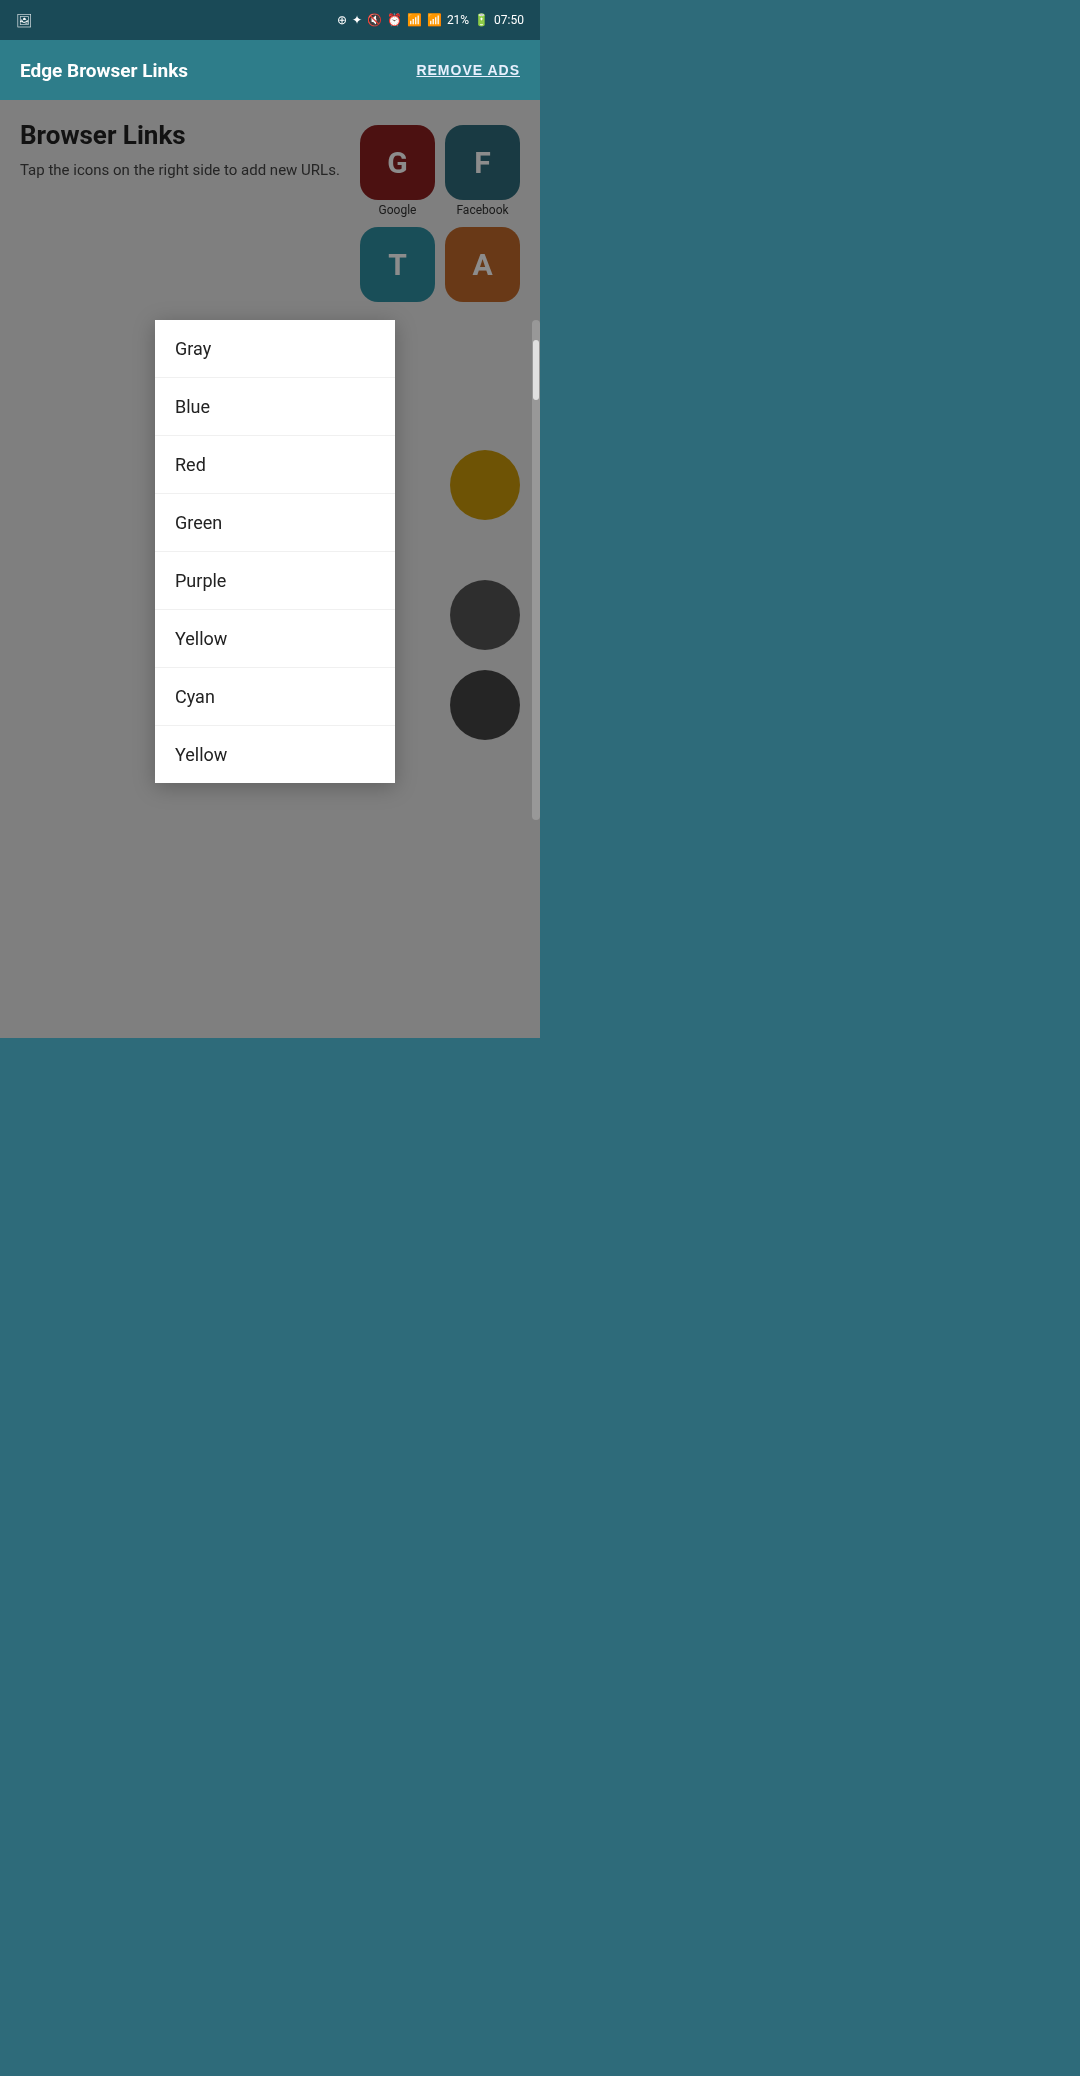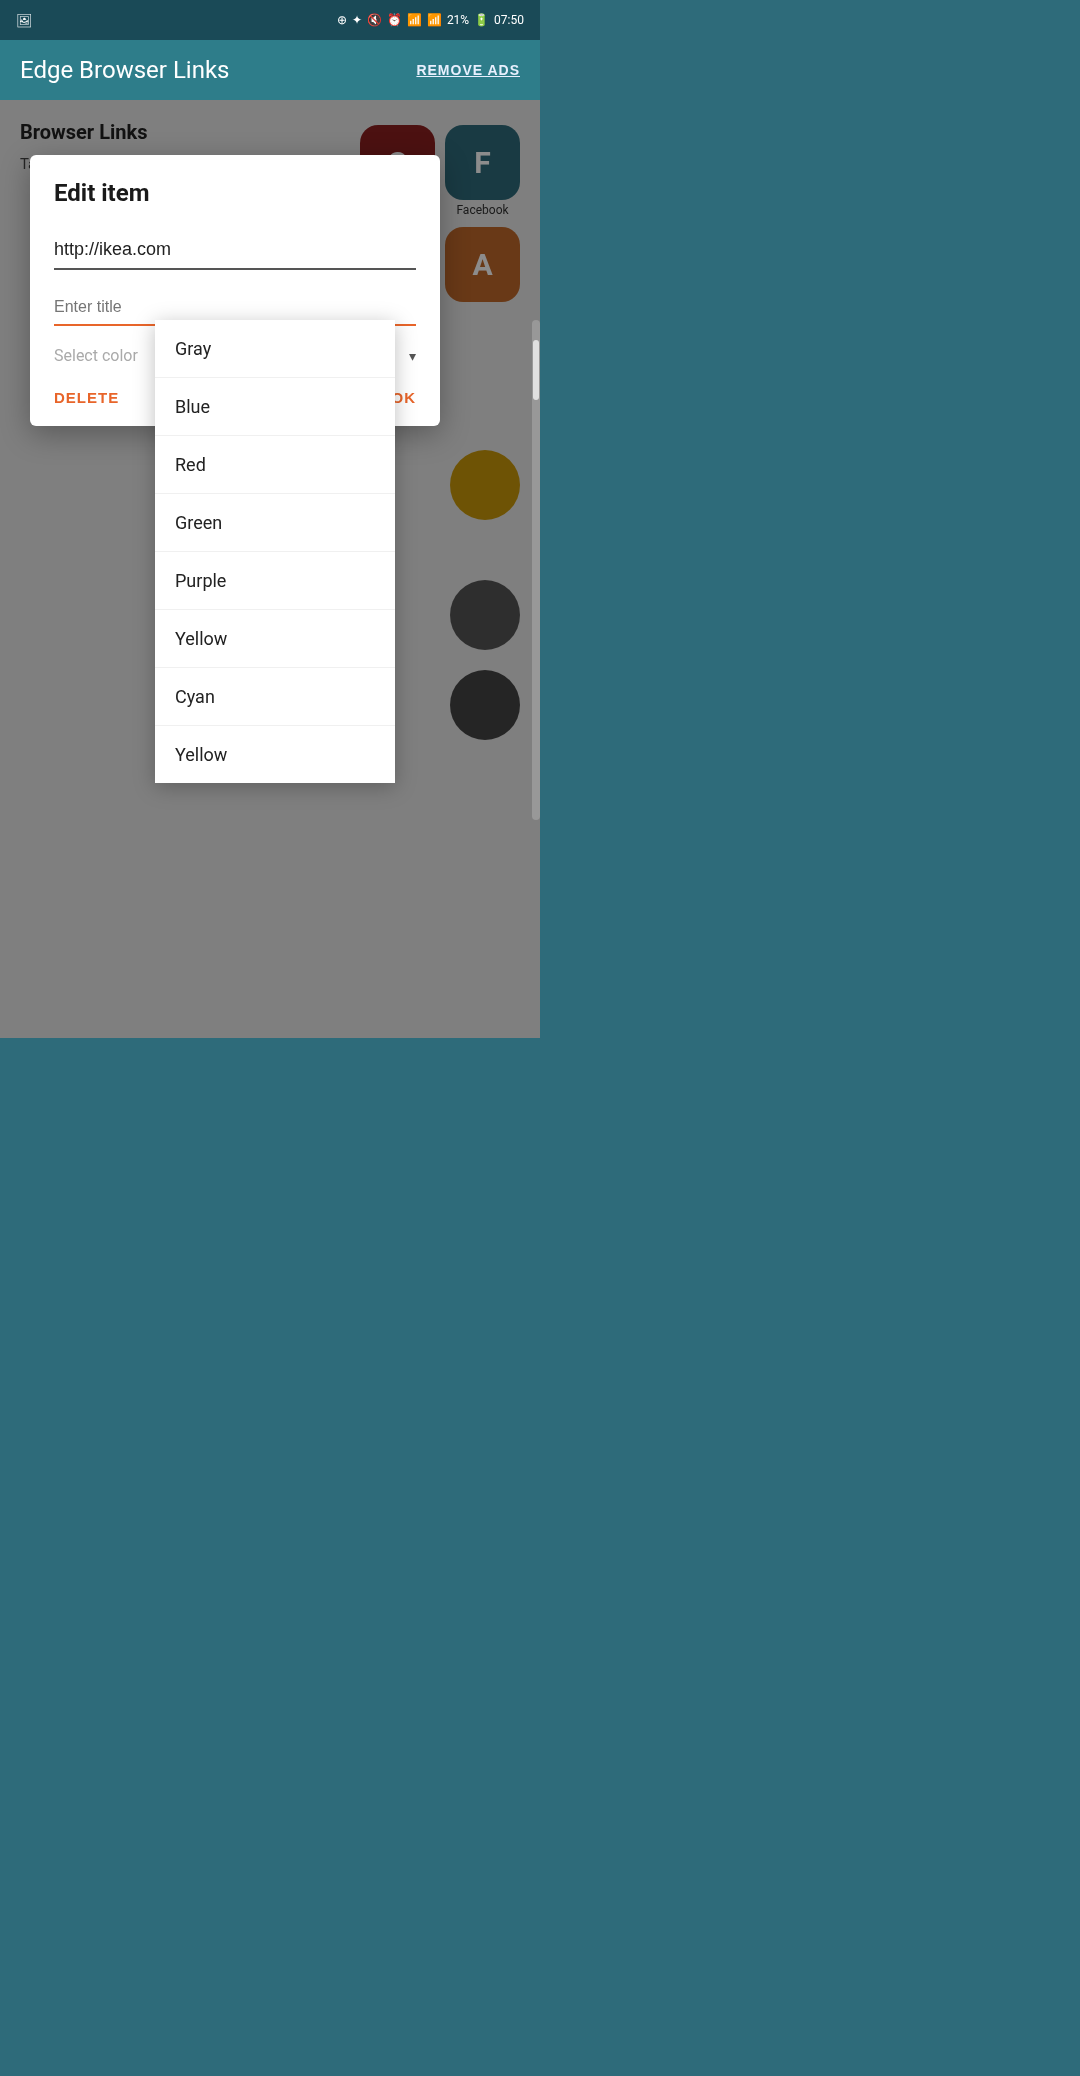--- a/index.html
+++ b/index.html
@@ -46,22 +46,22 @@
       height: 60px;
       background: #2e7d8a;
       display: flex;
       align-items: center;
       justify-content: space-between;
       padding: 0 20px;
     }
 
     .app-title {
       color: white;
-      font-size: 24px;
-      font-weight: 400;
+      font-size: 19px;
+      font-weight: 700;
     }
 
     .remove-ads-btn {
       color: #e8f0fe;
       font-size: 14px;
       font-weight: 600;
       letter-spacing: 1px;
       background: none;
       border: none;
       cursor: pointer;
@@ -81,21 +81,21 @@
       padding: 20px;
       display: flex;
       gap: 10px;
     }
 
     .browser-links-text {
       flex: 1;
     }
 
     .browser-links-title {
-      font-size: 20px;
+      font-size: 26px;
       font-weight: 700;
       color: #222;
       margin-bottom: 10px;
     }
 
     .browser-links-desc {
       font-size: 15px;
       color: #444;
       line-height: 1.4;
     }
@@ -374,33 +374,20 @@
       </div>
     </div>
   </div>
 
   <div class="yellow-circle"></div>
   <div class="dark-circle1"></div>
   <div class="dark-circle2"></div>
 
   <div class="overlay"></div>
 
-  <div class="dialog">
-    <div class="dialog-title">Edit item</div>
-    <input class="url-input" type="text" value="http://ikea.com" style="">
-    <input class="title-input" type="text" placeholder="Enter title" style="">
-    <div class="color-select-row">
-      <span class="color-select-label">Select color</span>
-      <span class="dropdown-arrow">▾</span>
-    </div>
-    <div class="dialog-actions">
-      <button class="delete-btn">DELETE</button>
-      <button class="ok-btn">OK</button>
-    </div>
-  </div>
 
   <div class="dropdown-list">
     <div class="dropdown-item">Gray</div>
     <div class="dropdown-item">Blue</div>
     <div class="dropdown-item">Red</div>
     <div class="dropdown-item">Green</div>
     <div class="dropdown-item">Purple</div>
     <div class="dropdown-item">Yellow</div>
     <div class="dropdown-item">Cyan</div>
     <div class="dropdown-item">Yellow</div>

